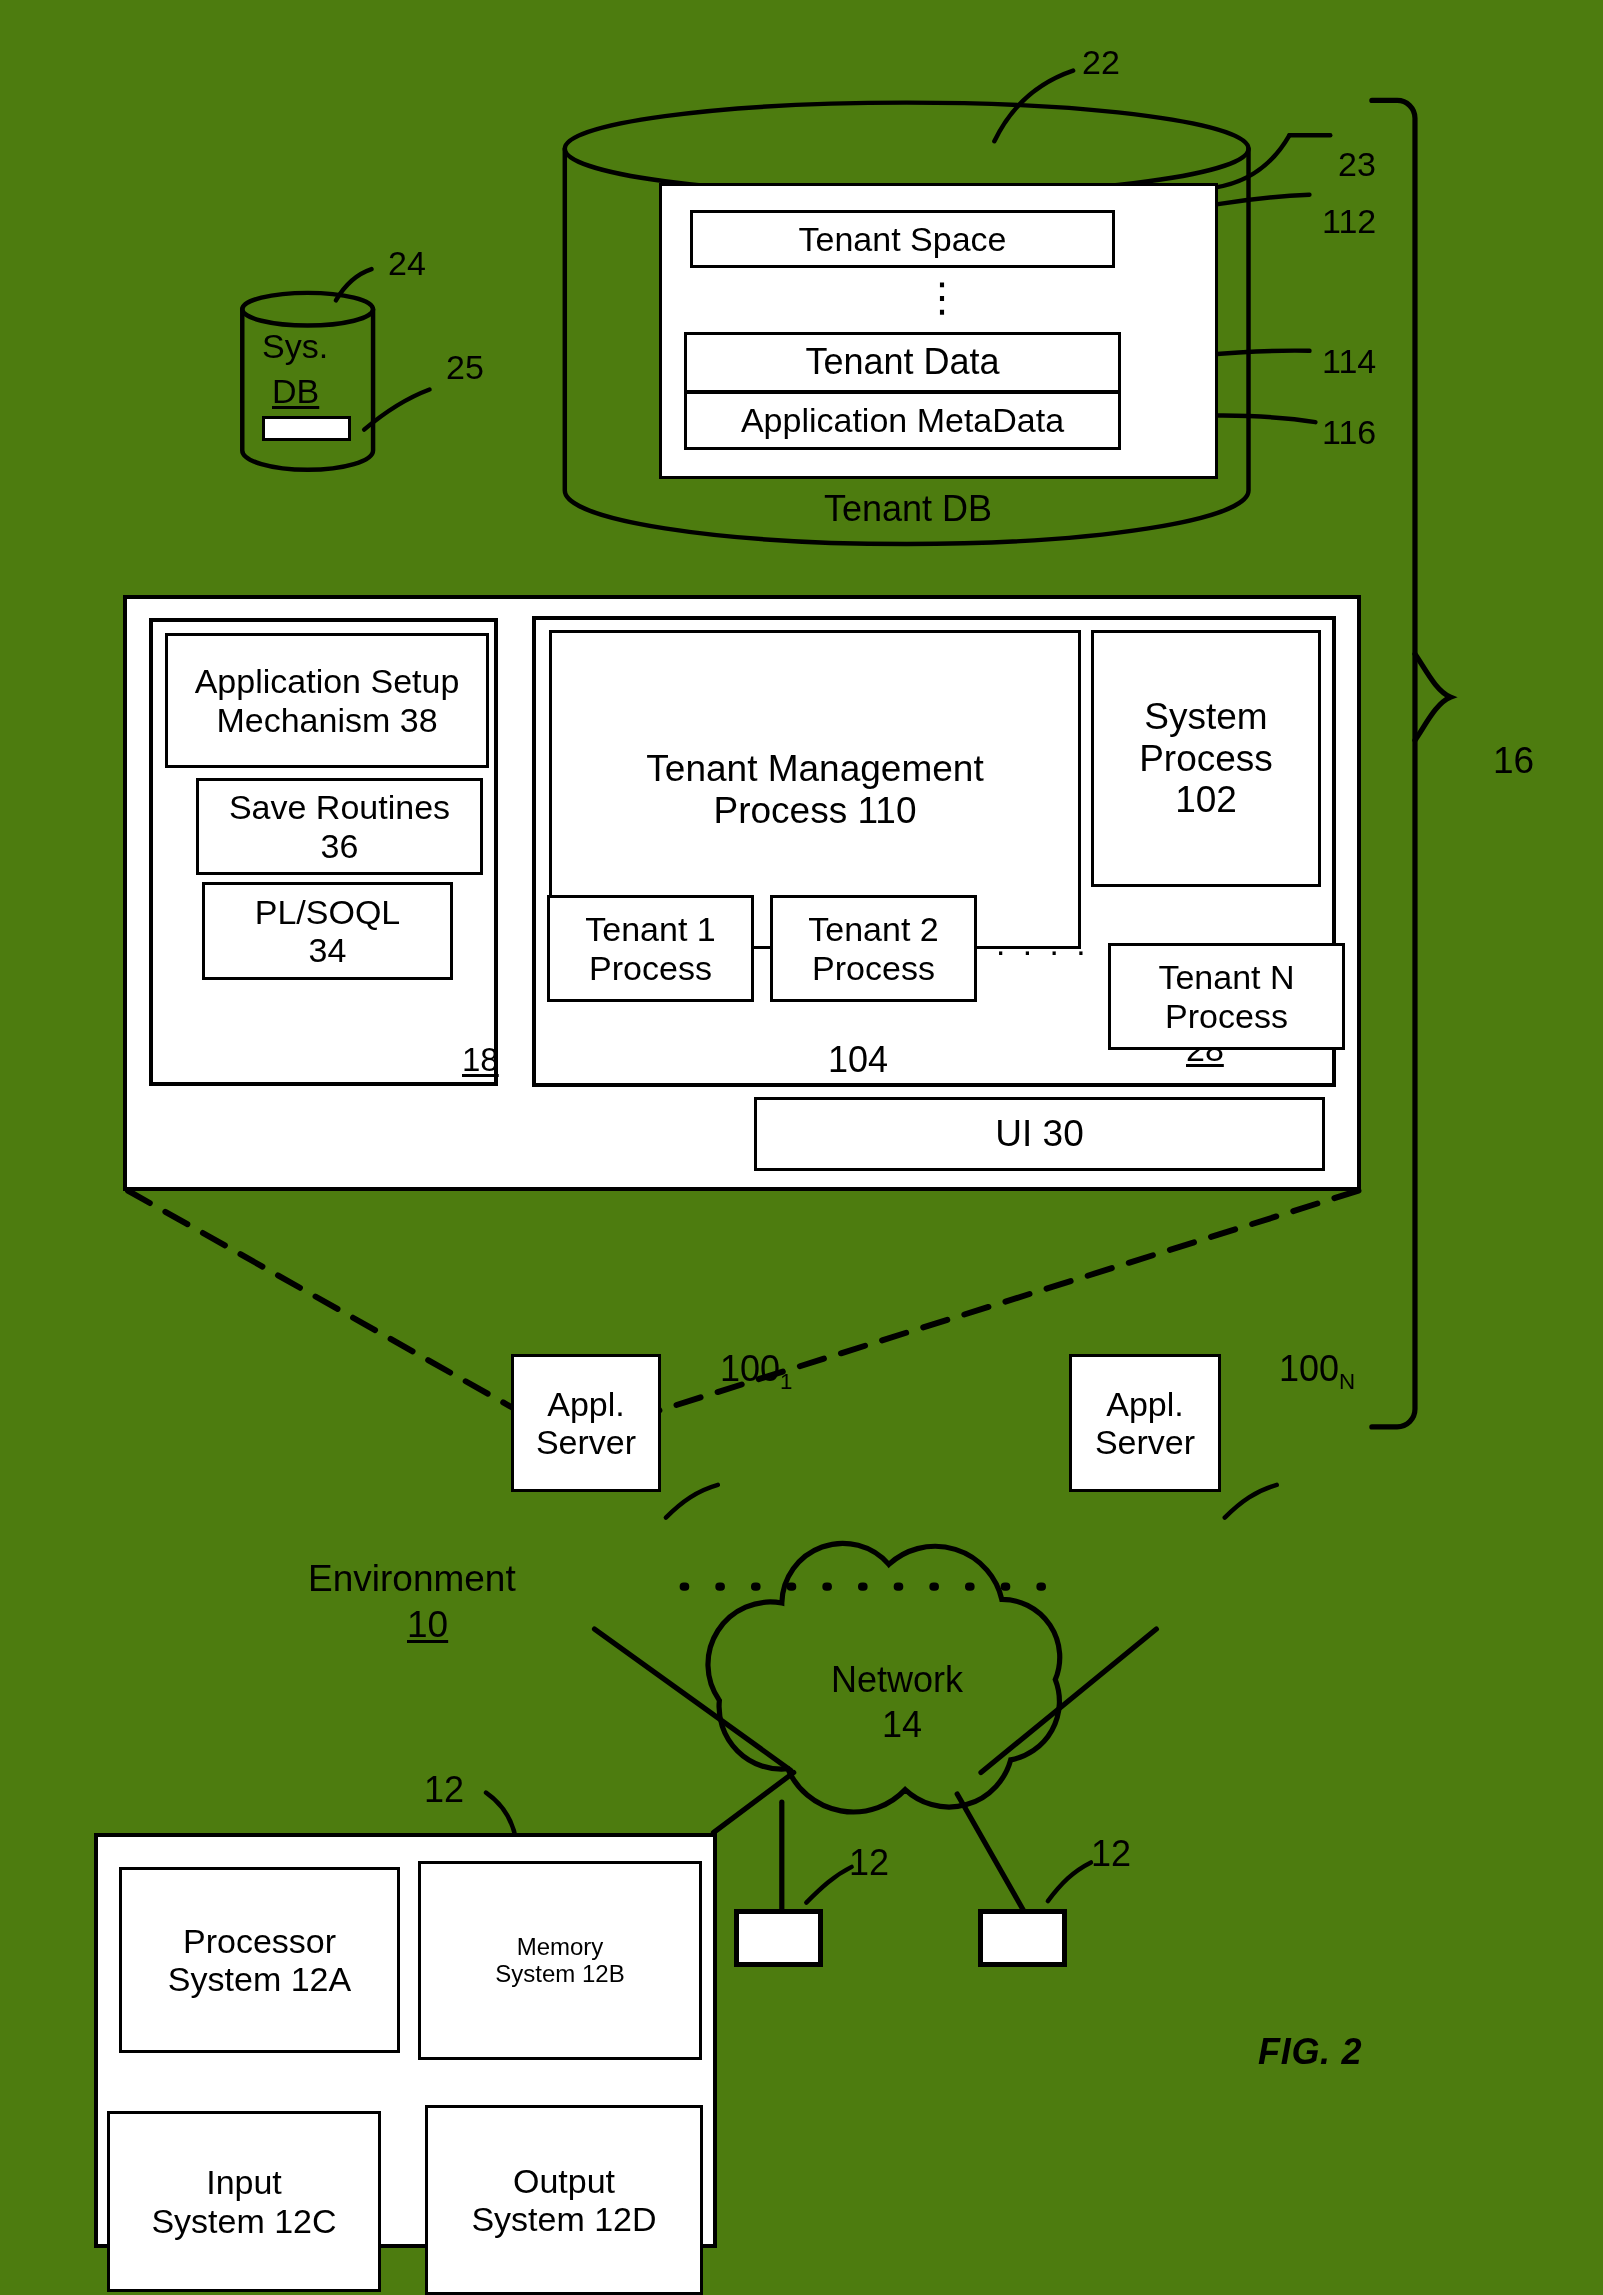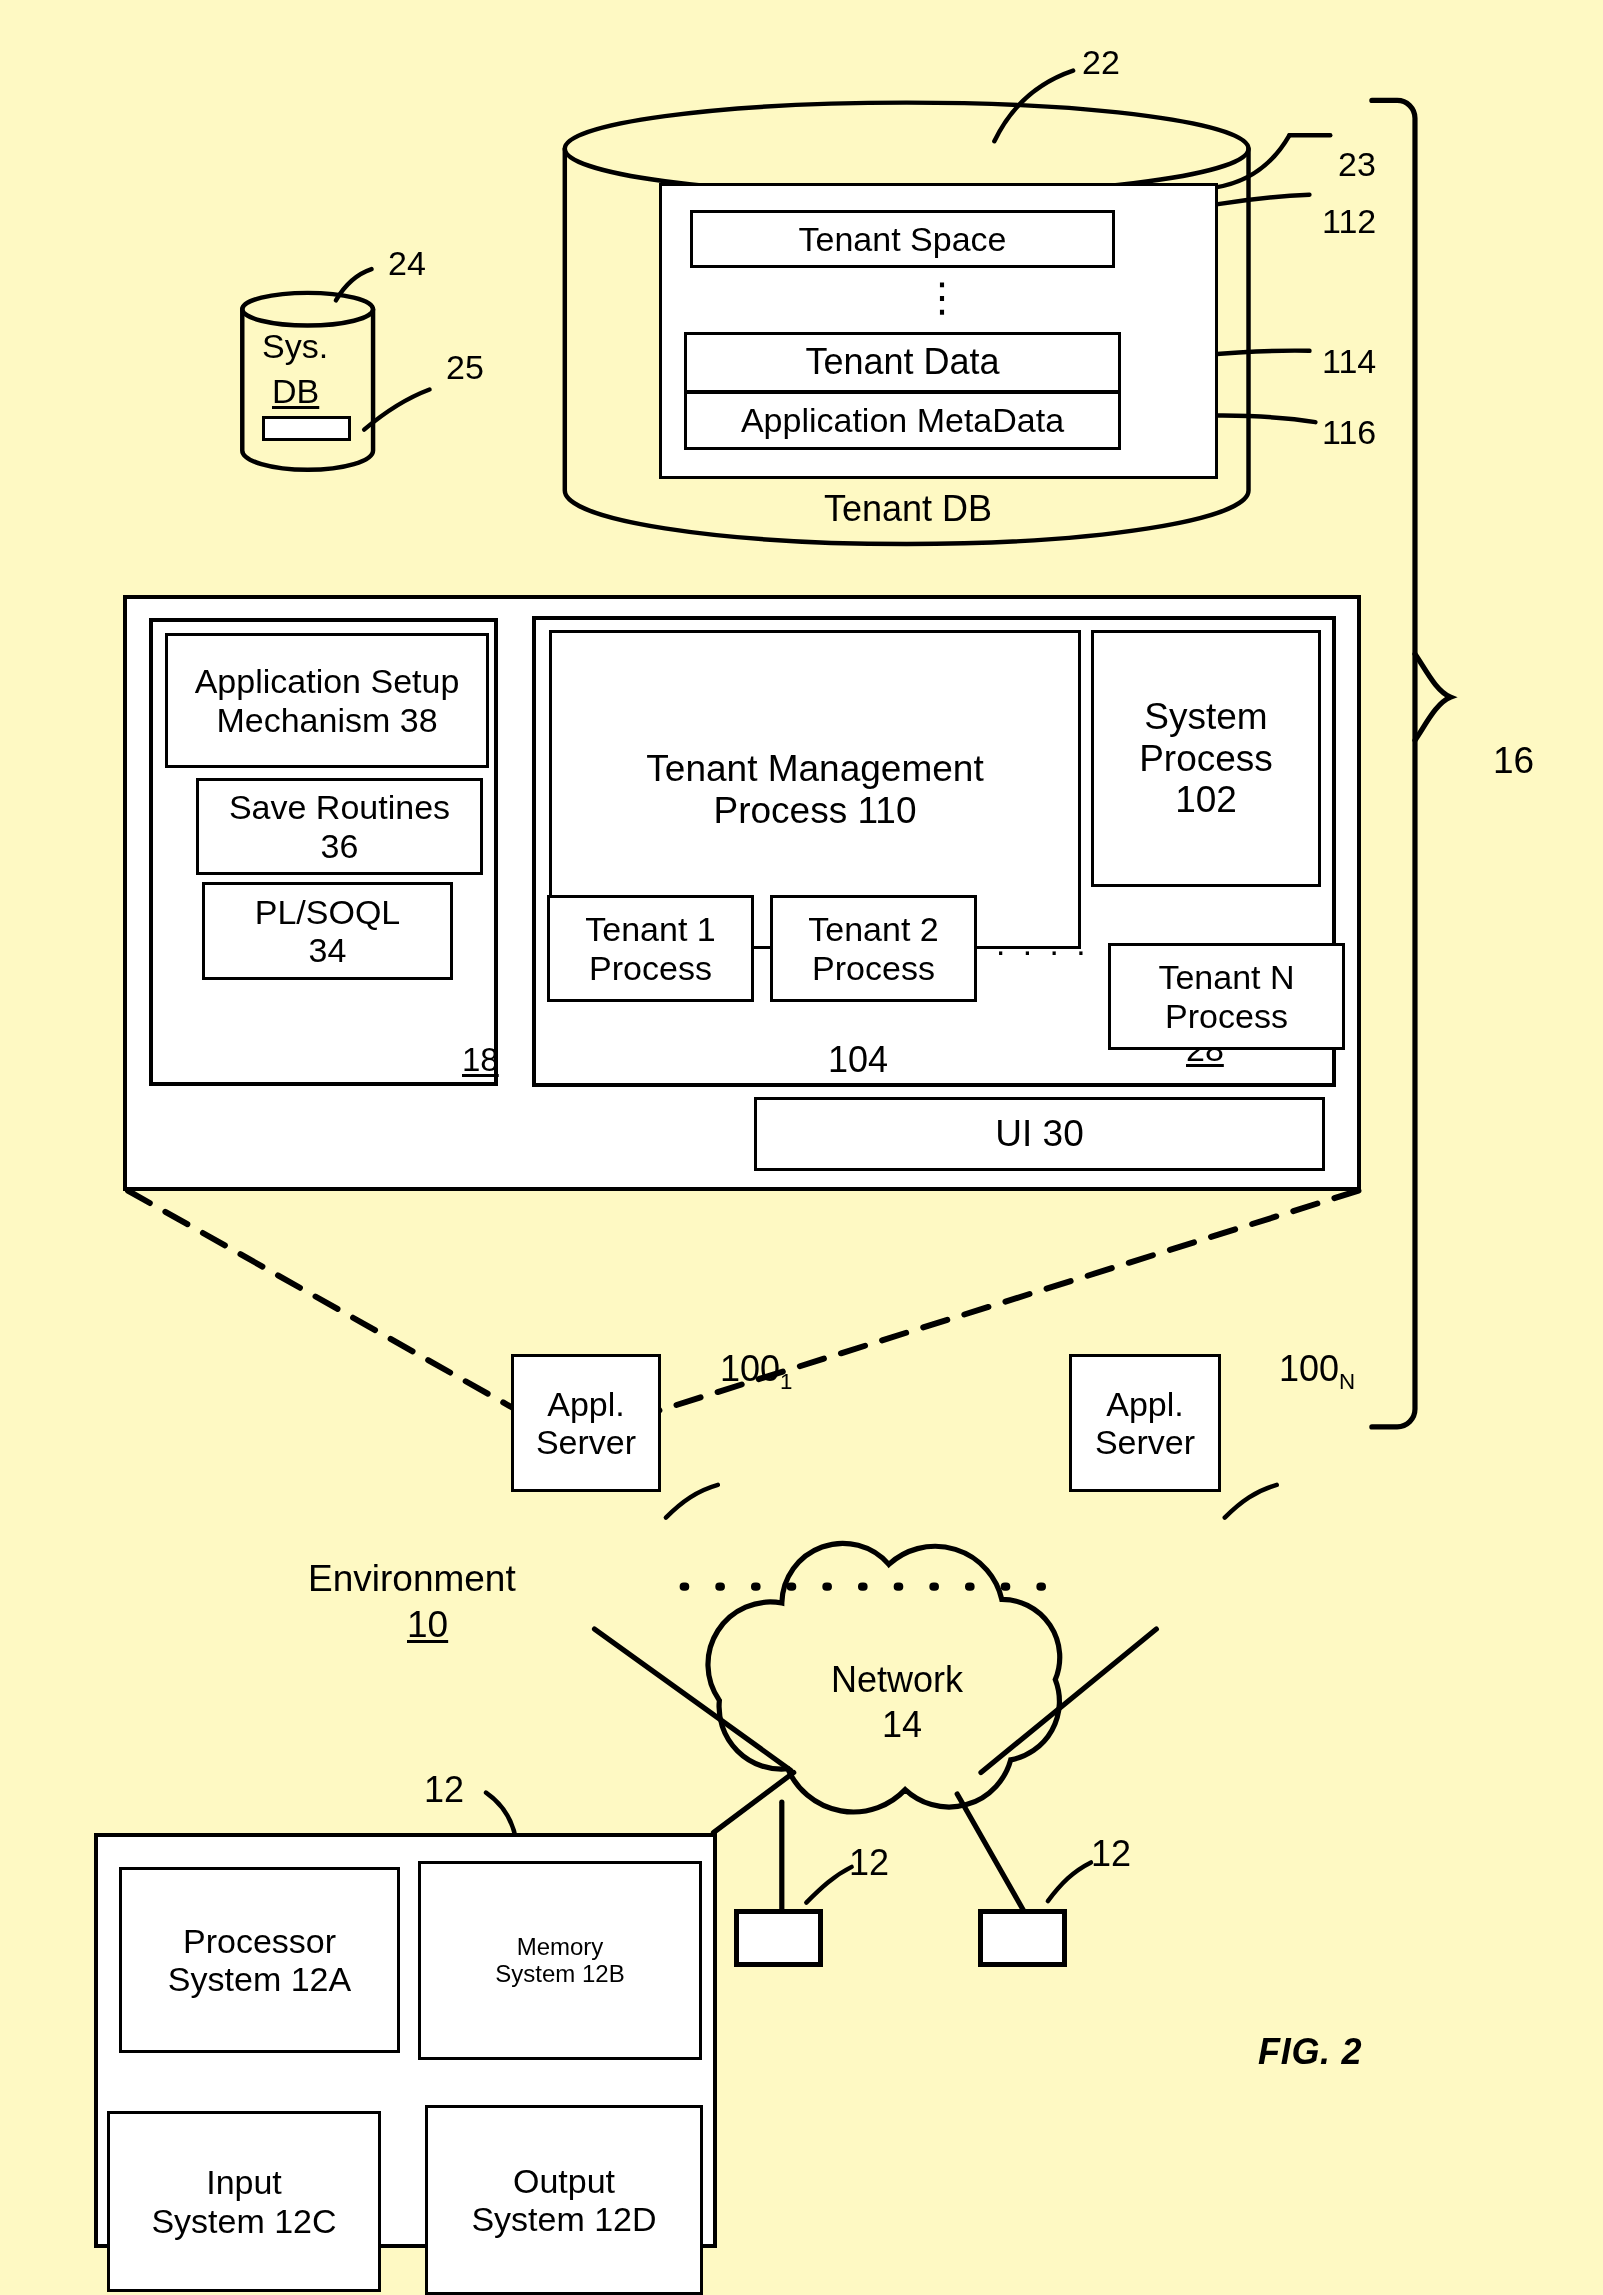--- a/index.html
+++ b/index.html
@@ -1,17 +1,17 @@
 <!DOCTYPE html>
 <html style="font-size:12px"><head>
 <meta charset="utf-8">
 <style>
   html,body{margin:0;padding:0;background:#fff;}
   body{font-family:"Liberation Sans", sans-serif;color:#000;}
-  #stage{position:relative;width:1603px;height:2295px;background:#fef9c3;overflow:hidden;}
+  #stage{position:relative;width:1603px;height:2295px;background:#4d7c0f;overflow:hidden;}
   svg.layer{position:absolute;left:0;top:0;width:1603px;height:2295px;pointer-events:none;}
   .box{position:absolute;border:3.7px solid #000;background:#fff;box-sizing:border-box;
        display:flex;align-items:center;justify-content:center;text-align:center;line-height:1.12;}
   .lbl{position:absolute;white-space:nowrap;}
   .u{text-decoration:underline;text-underline-offset:3px;}
   .num{position:absolute;white-space:nowrap;font-size:34px;}
   .fig{position:absolute;font-style:italic;font-weight:bold;font-size:36px;letter-spacing:0.7px;}
   .sub{font-size:0.62em;vertical-align:sub;}
 </style>
 </head>

